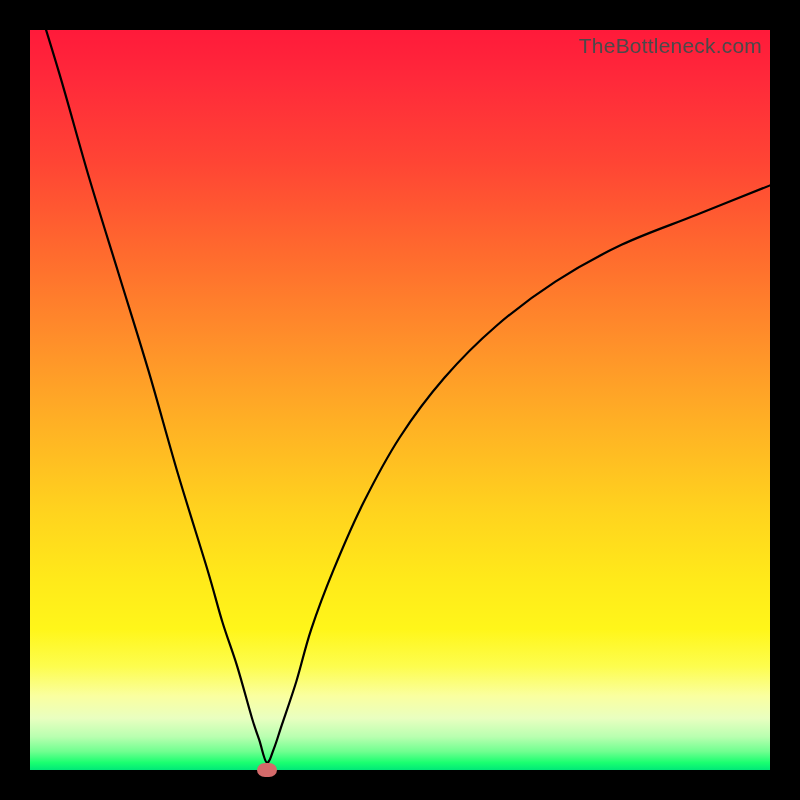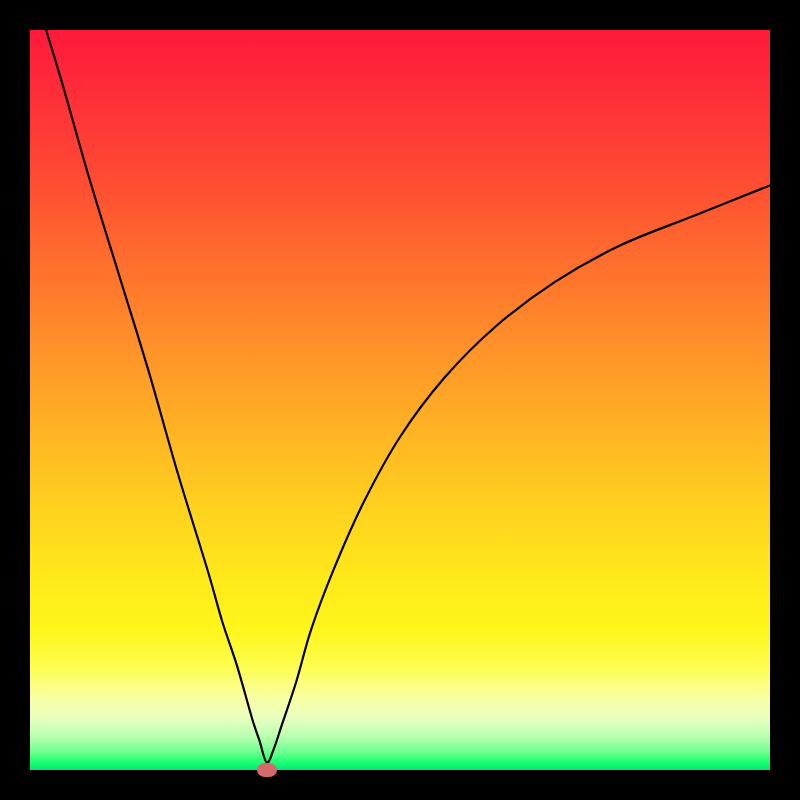--- a/index.html
+++ b/index.html
@@ -58,20 +58,21 @@
     border-radius: 8px / 7px;
     background: #d46a6a;
     transform: translate(-50%, -50%);
   }
 </style>
 </head>
 <body>
 
 <div class="frame">
   <div class="plot-area">
+    <div class="watermark">TheBottleneck.com</div>
 
     <svg class="curve-svg" viewBox="0 0 740 740" preserveAspectRatio="none">
       <path fill="none" stroke="#000000" stroke-width="2.2" stroke-linecap="round" d="M 0.00 -51.80 C 4.93 -35.77, 19.73 11.10, 29.60 44.40 C 39.47 77.70, 49.33 114.70, 59.20 148.00 C 69.07 181.30, 78.93 212.13, 88.80 244.20 C 98.67 276.27, 108.53 307.10, 118.40 340.40 C 128.27 373.70, 138.13 410.70, 148.00 444.00 C 157.87 477.30, 170.20 515.53, 177.60 540.20 C 185.00 564.87, 187.47 575.97, 192.40 592.00 C 197.33 608.03, 202.27 620.37, 207.20 636.40 C 212.13 652.43, 218.30 675.87, 222.00 688.20 C 225.70 700.53, 226.93 703.00, 229.40 710.40 C 231.87 717.80, 234.33 731.37, 236.80 732.60 C 239.27 733.83, 241.73 723.97, 244.20 717.80 C 246.67 711.63, 247.90 706.70, 251.60 695.60 C 255.30 684.50, 261.47 667.23, 266.40 651.20 C 271.33 635.17, 275.03 617.90, 281.20 599.40 C 287.37 580.90, 294.77 561.17, 303.40 540.20 C 312.03 519.23, 321.90 495.80, 333.00 473.60 C 344.10 451.40, 356.43 427.97, 370.00 407.00 C 383.57 386.03, 398.37 366.30, 414.40 347.80 C 430.43 329.30, 447.70 312.03, 466.20 296.00 C 484.70 279.97, 504.43 265.17, 525.40 251.60 C 546.37 238.03, 568.57 225.70, 592.00 214.60 C 615.43 203.50, 641.33 194.87, 666.00 185.00 C 690.67 175.13, 727.67 160.33, 740.00 155.40"></path>
     </svg>
 
     <div class="marker" style="left: 236.8px; top: 740px; background: rgb(212, 106, 106);"></div>
   </div>
 </div>
 
 </body></html>

